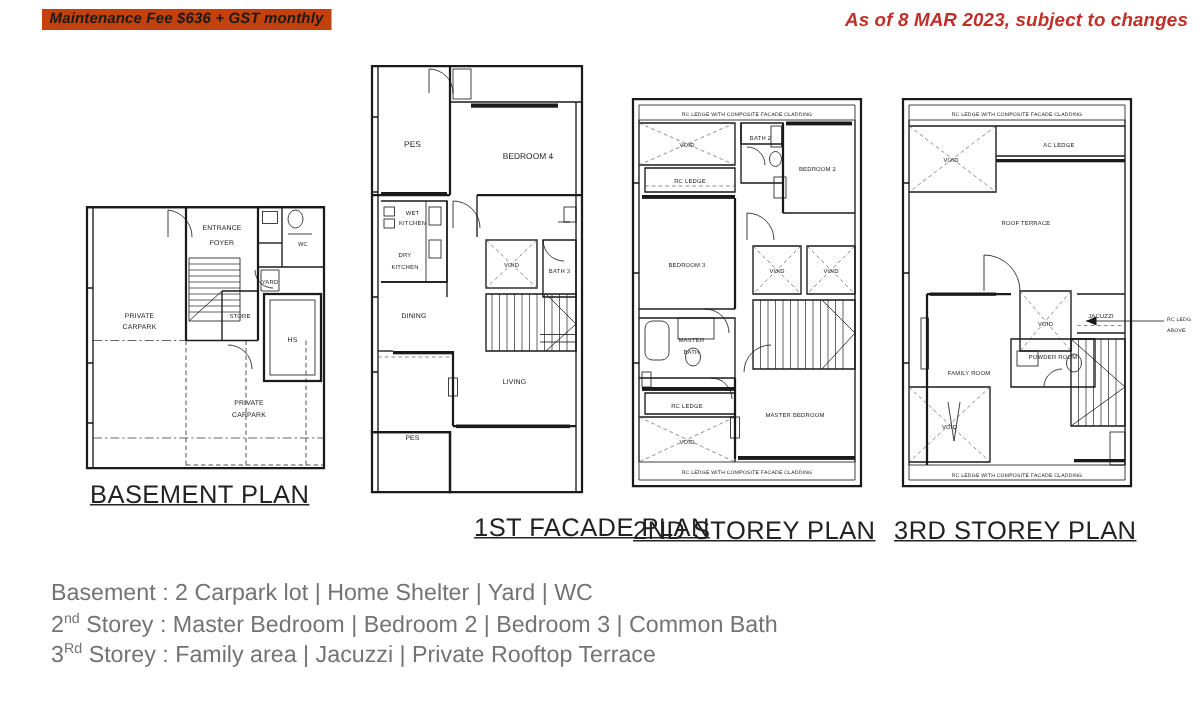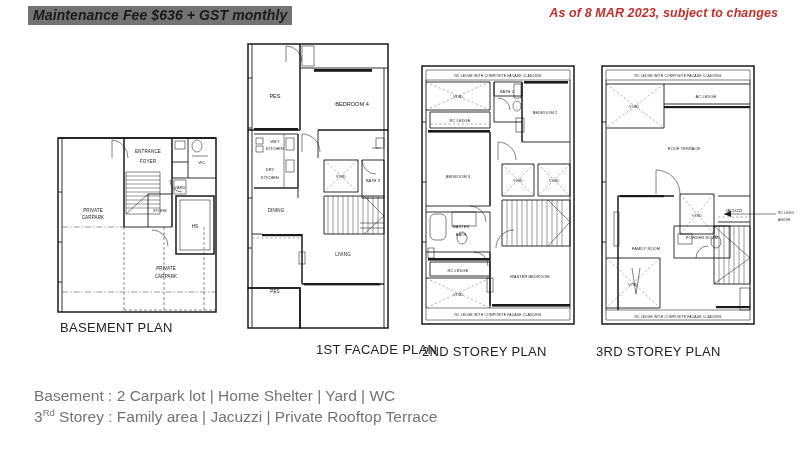--- a/index.html
+++ b/index.html
@@ -10,41 +10,41 @@
     font-family:"Liberation Sans", sans-serif;
     color:#111;
     position:relative;
     overflow:hidden;
   }
   #page{position:absolute;left:0;top:0;width:800px;height:474px;}
 
   
   .hdr-fee{
     position:absolute;left:28px;top:6px;
-    font-style:italic;font-weight:700;font-size:14px;
-    background:#737373;color:#1a1a1a;
+    font-style:italic;font-weight:700;font-size:10px;
+    background:#c2410c;color:#1a1a1a;
     padding:1px 5px 2px 5px;
     white-space:nowrap;
     letter-spacing:.1px;
   }
   .hdr-asof{
-    position:absolute;right:22px;top:6px;
+    position:absolute;right:8px;top:6px;
     font-style:italic;font-weight:700;font-size:12.5px;
     color:#c0302a;
     white-space:nowrap;
     letter-spacing:.1px;
   }
 
   
   .plan{position:absolute;}
   .plan svg{display:block;}
   .plan-title{
     position:absolute;
-    font-size:13px;font-weight:400;letter-spacing:.3px;
-    color:#222;white-space:nowrap;
+    font-size:17px;font-weight:400;letter-spacing:.3px;
+    color:#222;white-space:nowrap;text-decoration:underline;
   }
 
   
   .legend{
     position:absolute;left:34px;top:386px;
     font-size:15.5px;line-height:1.33;color:#737373;
   }
   .legend div{white-space:nowrap;}
   .legend sup{font-size:9.5px;vertical-align:super;}
 
@@ -360,16 +360,17 @@
       <text class="tiny" x="80" y="15" text-anchor="middle">RC LEDGE WITH COMPOSITE FACADE CLADDING</text>
       <text class="tiny" x="80" y="256" text-anchor="middle">RC LEDGE WITH COMPOSITE FACADE CLADDING</text>
       <text class="tiny" x="180" y="152">RC LEDGE</text>
       <text class="tiny" x="180" y="159">ABOVE</text>
     </svg>
     <div class="plan-title" style="left:-2px;top:282px;">3RD STOREY PLAN</div>
   </div>
 
   <div class="legend">
     <div><span>Basement</span><span> : 2 Carpark lot | Home Shelter | Yard |  WC</span></div>
+    <div><span>2</span><sup>nd</sup><span> Storey : Master Bedroom  | Bedroom 2 | Bedroom 3 | Common Bath</span></div>
     <div><span>3</span><sup>Rd</sup><span> Storey : Family area | Jacuzzi | Private Rooftop Terrace</span></div>
   </div>
 
 </div>
 
 </body></html>

